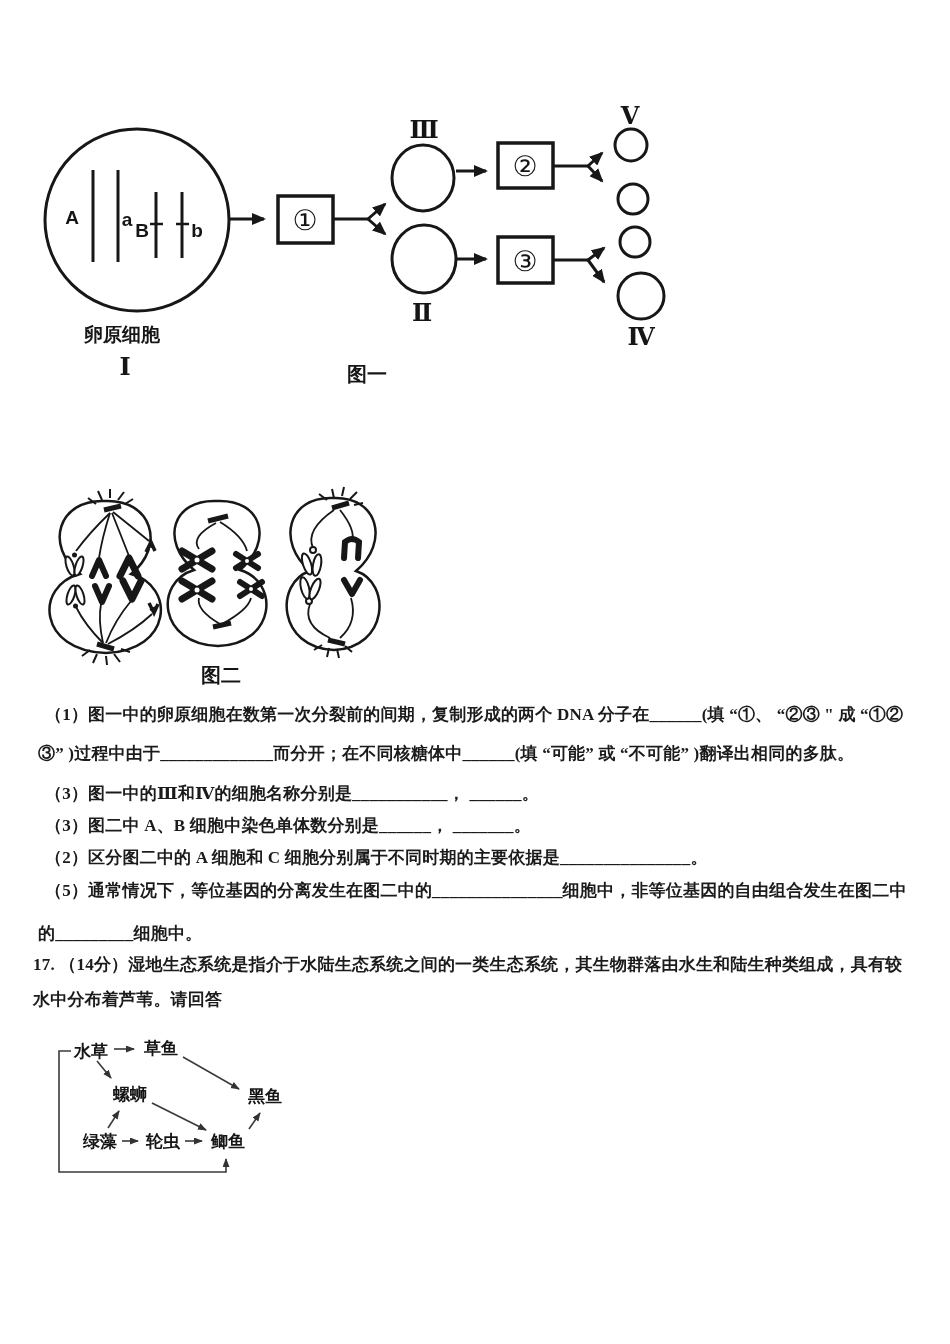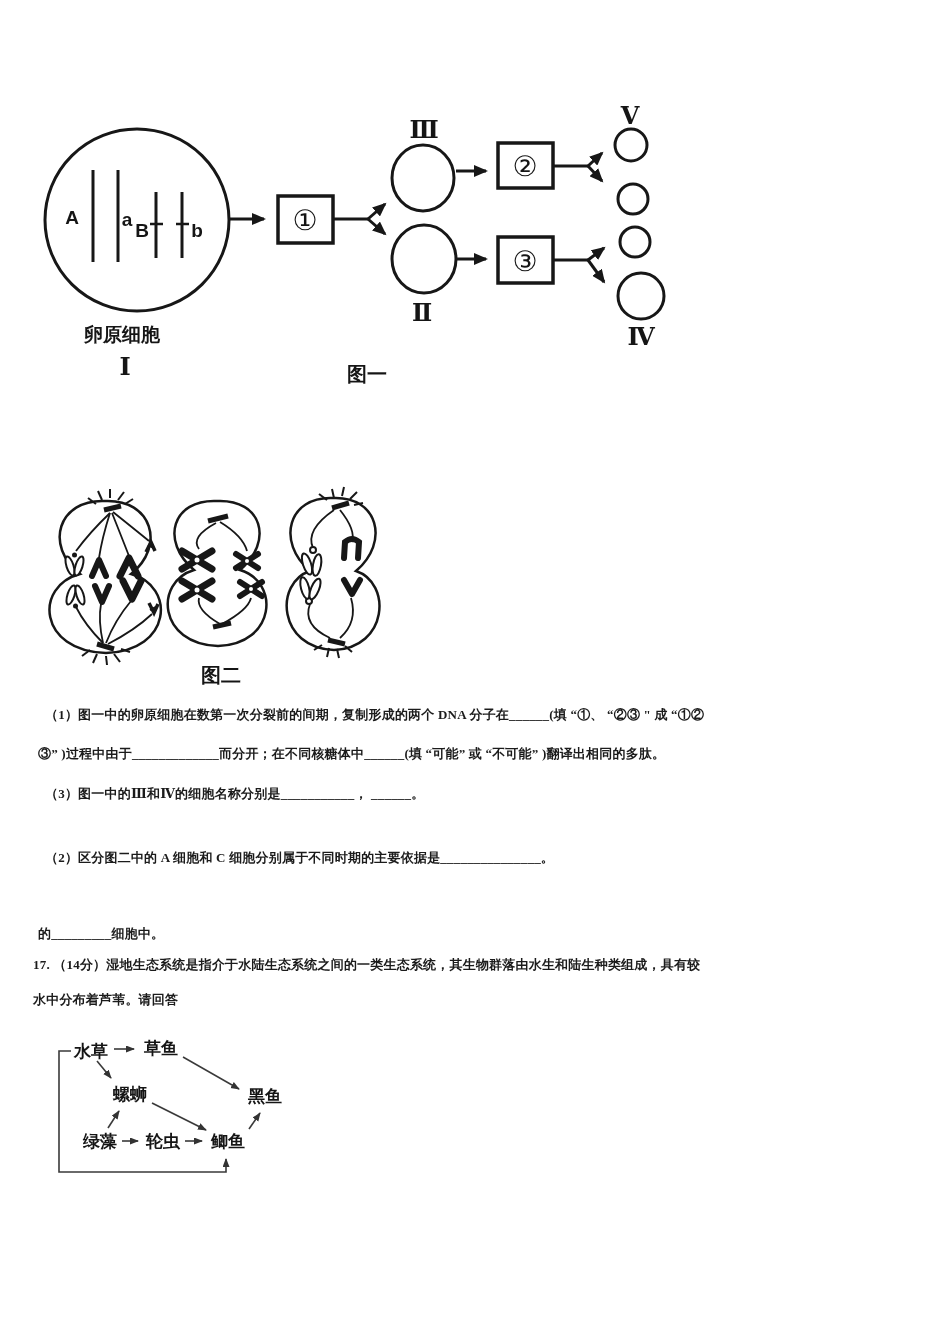--- a/index.html
+++ b/index.html
@@ -1,20 +1,20 @@
 <!DOCTYPE html>
 <html><head>
 <meta charset="utf-8">
 <style>
   html,body{margin:0;padding:0;background:#fff;}
   .page{position:relative;width:950px;height:1344px;background:#ffffff;overflow:hidden;
         font-family:"Liberation Serif","DejaVu Serif",serif;color:#1b1b1b;}
   svg{position:absolute;overflow:visible;}
   .stroke{stroke:#171717;fill:none;}
-  .tl{position:absolute;margin:0;font-size:13px;font-weight:bold;line-height:24px;
+  .tl{position:absolute;margin:0;font-size:17px;font-weight:bold;line-height:24px;
       white-space:pre;color:#1b1b1b;letter-spacing:.2px;}
   text{fill:#151515;}
   .cjk{font-family:"Liberation Serif","DejaVu Serif",serif;font-weight:bold;font-size:19px;}
   .cap{font-family:"Liberation Serif","DejaVu Serif",serif;font-weight:bold;font-size:20px;}
   .roman{font-family:"Liberation Serif","DejaVu Serif",serif;font-weight:bold;font-size:24px;}
   .latin{font-family:"Liberation Sans","DejaVu Sans",sans-serif;font-weight:bold;font-size:19px;}
   .circled{font-family:"DejaVu Sans","Liberation Sans",sans-serif;font-size:28px;}
   .fw-label{font-family:"Liberation Serif","DejaVu Serif",serif;font-weight:bold;font-size:17px;}
 </style>
 </head>
@@ -189,21 +189,23 @@
         <line x1="345" y1="646" x2="352" y2="652" stroke-width="2"></line>
       </g>
     </g>
 
     <text class="cap" x="221" y="682" text-anchor="middle">图二</text>
   </svg>
 
   <p class="tl" style="left:45px;top:703px">（1）图一中的卵原细胞在数第一次分裂前的间期，复制形成的两个 DNA 分子在______(填 “①、 “②③ " 成 “①②</p>
   <p class="tl" style="left:38px;top:742px">③” )过程中由于_____________而分开；在不同核糖体中______(填 “可能” 或 “不可能” )翻译出相同的多肽。</p>
   <p class="tl" style="left:45px;top:782px">（3）图一中的Ⅲ和Ⅳ的细胞名称分别是___________， ______。</p>
+  <p class="tl" style="left:45px;top:814px">（3）图二中 A、B 细胞中染色单体数分别是______， _______。</p>
   <p class="tl" style="left:45px;top:846px">（2）区分图二中的 A 细胞和 C 细胞分别属于不同时期的主要依据是_______________。</p>
+  <p class="tl" style="left:45px;top:879px">（5）通常情况下，等位基因的分离发生在图二中的_______________细胞中，非等位基因的自由组合发生在图二中</p>
   <p class="tl" style="left:38px;top:922px">的_________细胞中。</p>
   <p class="tl" style="left:33px;top:953px">17. （14分）湿地生态系统是指介于水陆生态系统之间的一类生态系统，其生物群落由水生和陆生种类组成，具有较</p>
   <p class="tl" style="left:33px;top:988px">水中分布着芦苇。请回答</p>
 
   <svg class="foodweb" style="left:0;top:0;width:400px;height:1200px" viewBox="0 0 400 1200">
     <defs>
       <marker id="fa" markerUnits="userSpaceOnUse" markerWidth="10" markerHeight="8" refX="8" refY="3.5" orient="auto">
         <path d="M0,0 L9,3.5 L0,7 z" fill="#333"></path>
       </marker>
     </defs>

